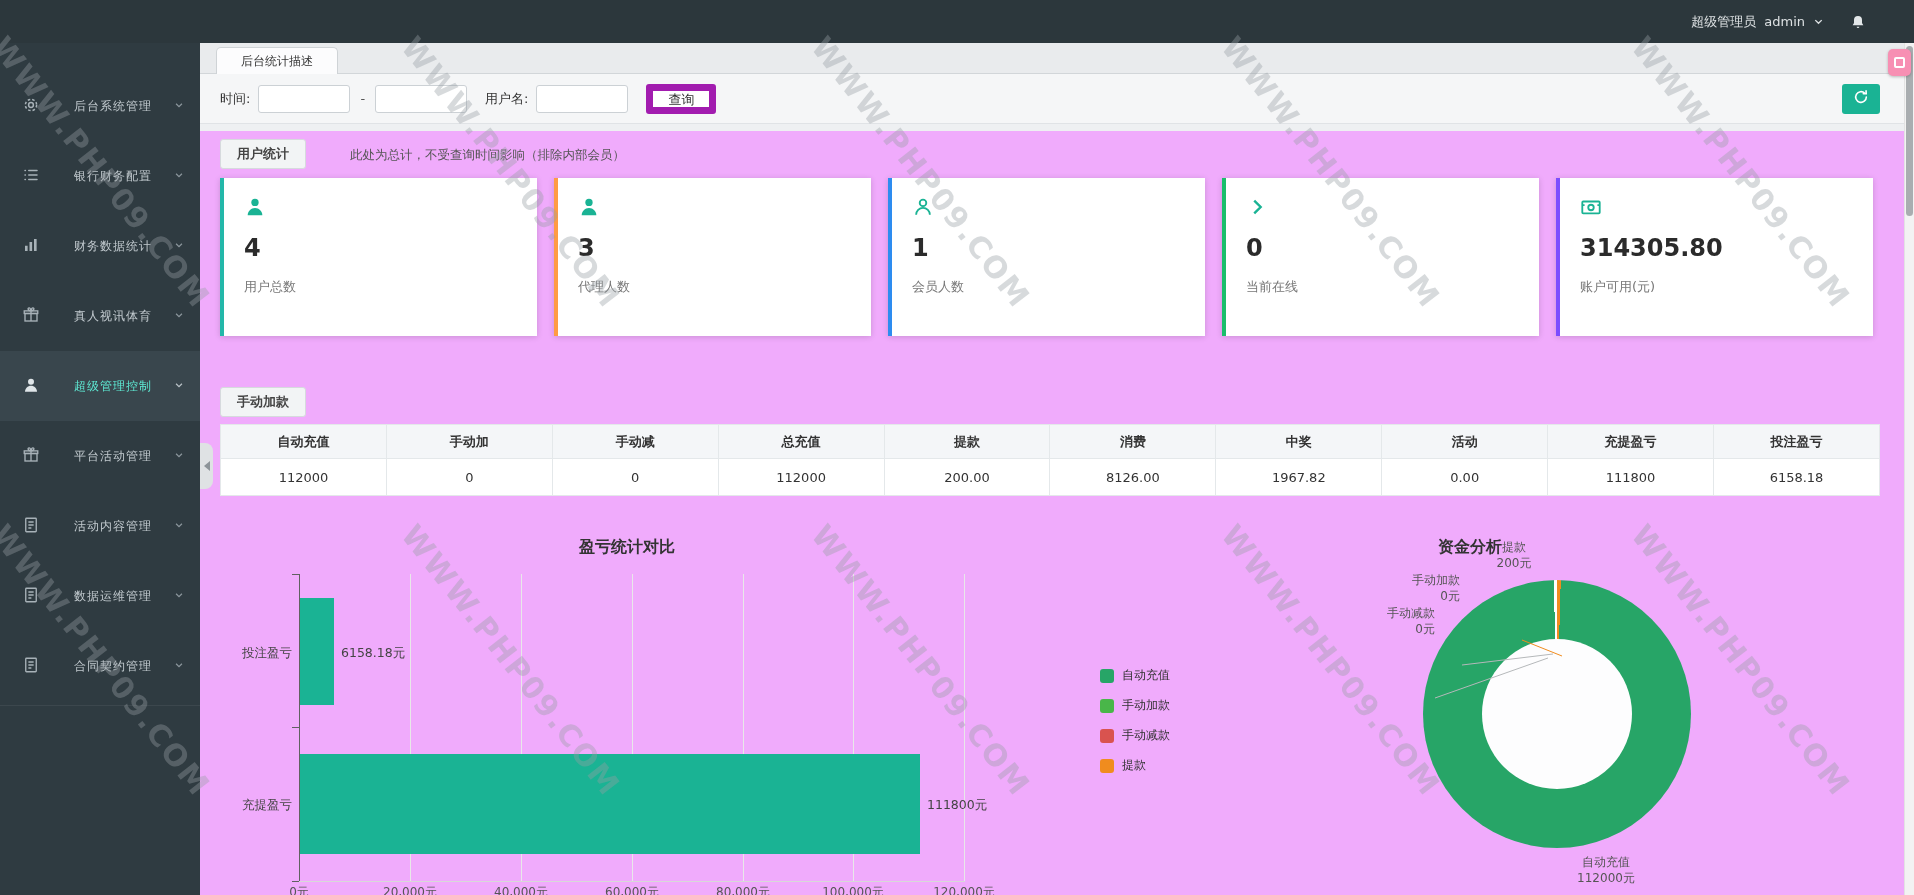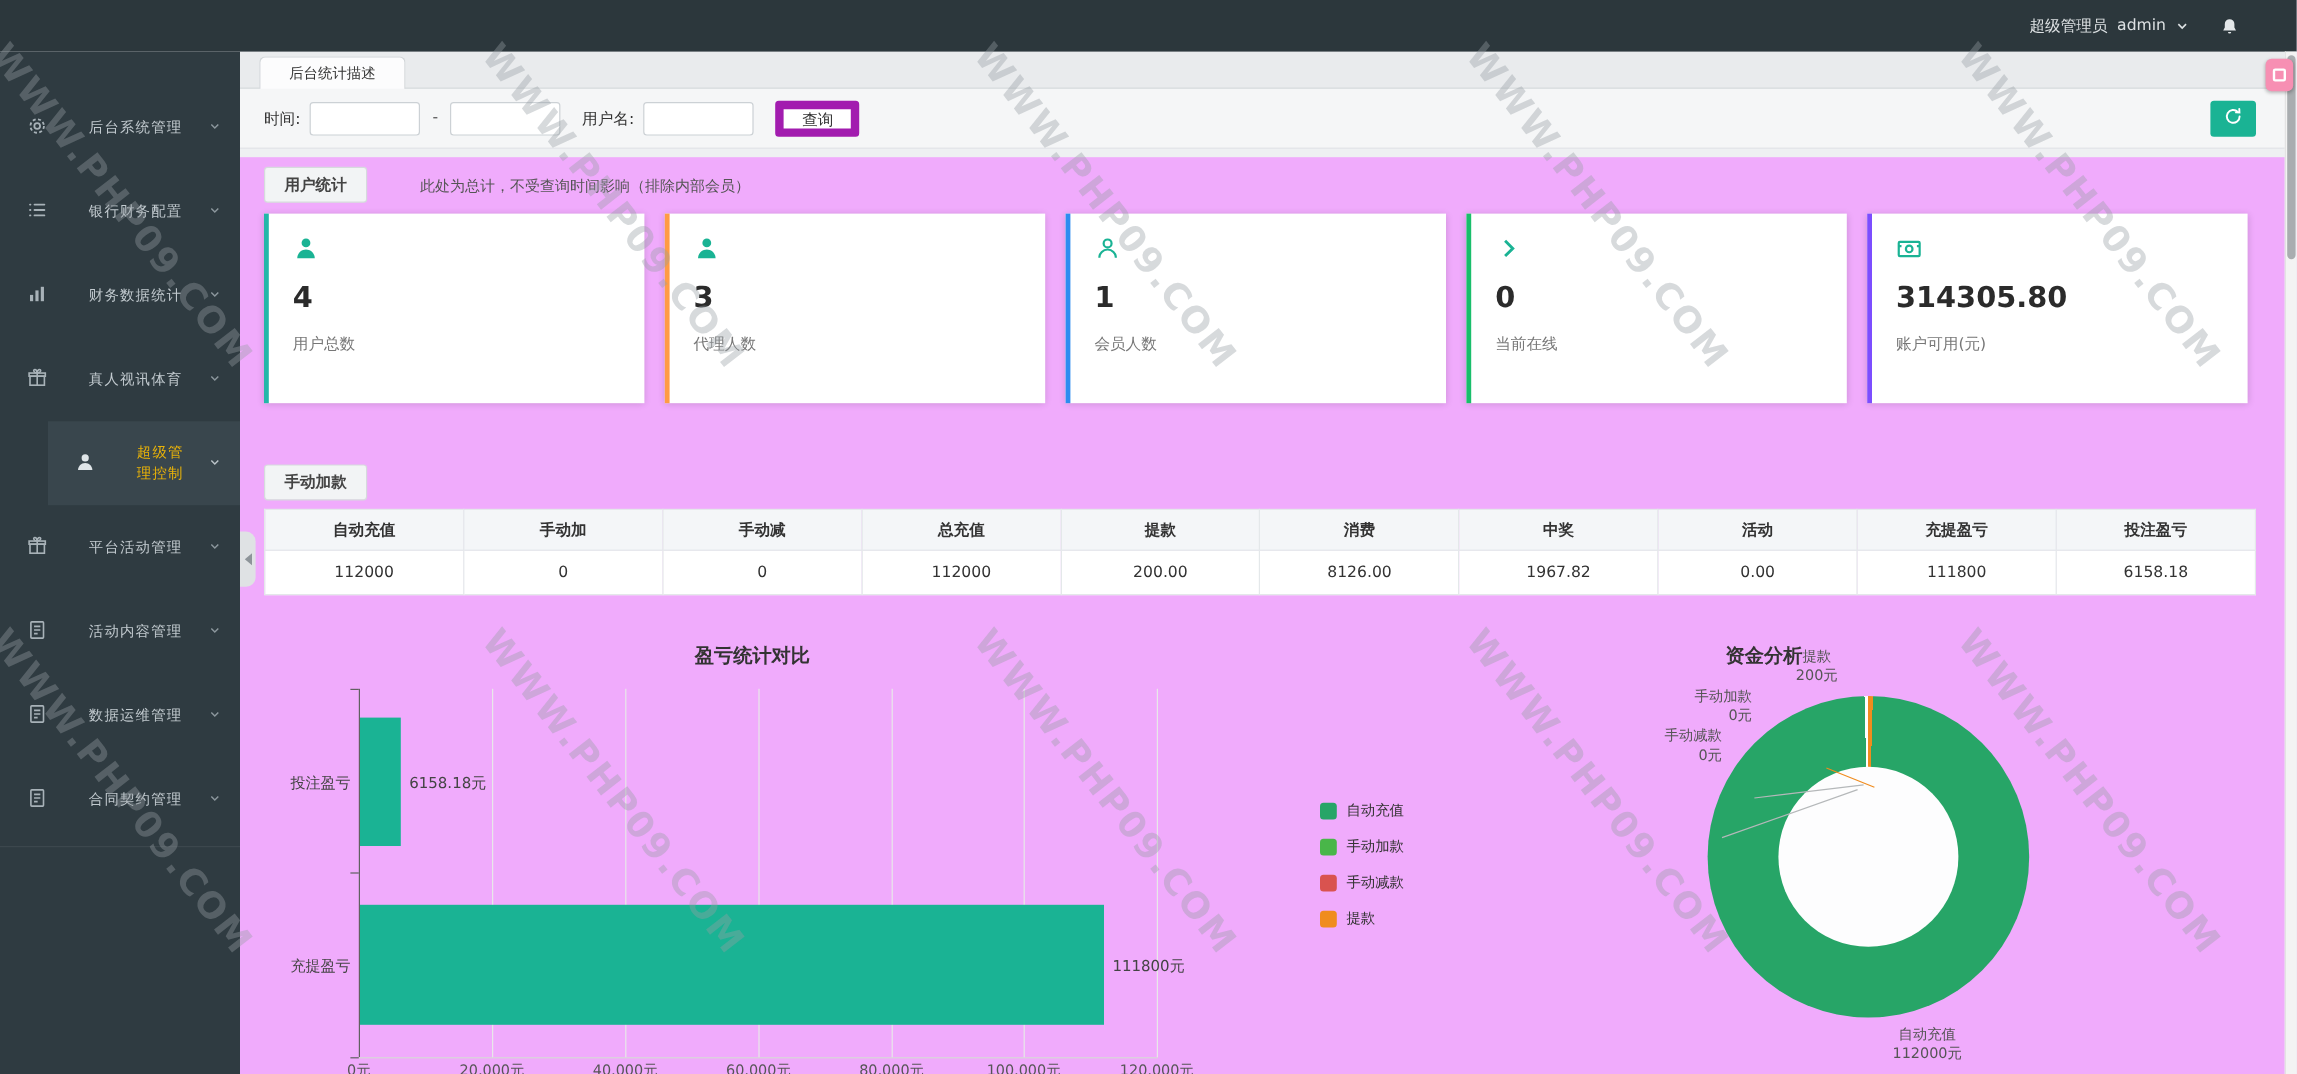--- a/index.html
+++ b/index.html
@@ -24,21 +24,21 @@
   
   .sidebar {
     position:absolute; left:0; top:43px; width:200px; height:852px;
     background:#2f3b41; padding-top:28px; z-index:5;
   }
   .side-item {
     height:70px; display:flex; align-items:center;
     padding:0 16px 0 22px; cursor:pointer;
     color:#c2cacf; font-size:12px; letter-spacing:1px;gap:20px;
   }
-  .side-item.active { background:#39464d; color:#eab308;margin-left:40px; }
+  .side-item.active { background:#39464d; color:#5eead4; }
   .side-item .lbl { margin-left:14px; flex:1; }
   .side-divider { border-top:1px solid #3c474d; margin-top:4px; }
 
   
   .content { position:absolute; left:200px; top:43px; width:1704px; height:852px; background:#eef0f2; }
 
   .tabbar { position:absolute; left:0; top:0; width:100%; height:31px; background:#e9ebed; border-bottom:1px solid #d2d6d9; }
   .tab {
     position:absolute; left:16px; top:4px; height:28px; padding:0 24px;
     background:#fcfcfd; border:1px solid #cfd3d6; border-bottom:none;

